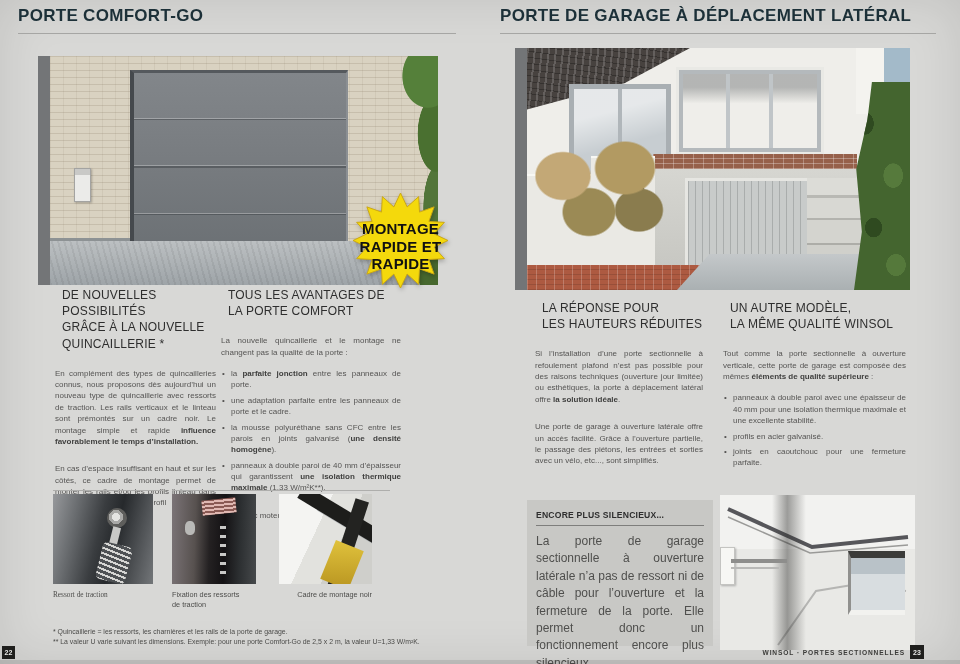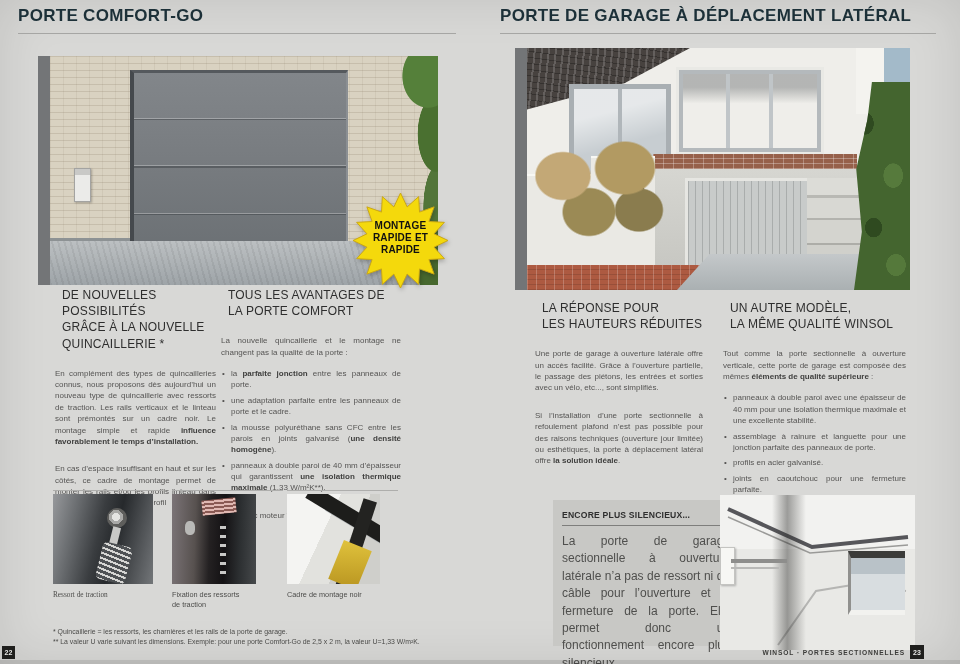--- a/index.html
+++ b/index.html
@@ -41,21 +41,21 @@
            background-image:linear-gradient(180deg,#c9c9c7 0 6px,transparent 6px);}
   .pl-ivy{position:absolute;right:-4px;top:0;width:60px;height:100%;
            background:radial-gradient(42px 52px at 46px 20px,#55803a 0 60%,transparent 62%),
                       radial-gradient(30px 62px at 54px 78px,#4a7030 0 60%,transparent 62%),
                       radial-gradient(24px 70px at 56px 152px,#527539 0 60%,transparent 62%),
                       radial-gradient(30px 52px at 52px 208px,#47682e 0 60%,transparent 62%);}
   
   .badge{position:absolute;left:353px;top:193px;width:95px;height:95px;z-index:5;}
   .badge svg{position:absolute;inset:0;filter:drop-shadow(1px 2px 2px rgba(0,0,0,.25));}
   .badge .btxt{position:absolute;inset:0;padding-top:27px;text-align:center;
-           font-size:10px;font-weight:bold;color:#111;line-height:1.18;letter-spacing:.2px;}
+           font-size:15px;font-weight:bold;color:#111;line-height:1.18;letter-spacing:.2px;}
   
   .thumb{position:absolute;top:490px;}
   .trule{height:1px;background:#aeaeac;margin-bottom:3px;}
   .tphoto{position:relative;height:90px;overflow:hidden;}
   .tcap{margin-top:6px;font-size:7.3px;color:#4c4c4a;line-height:1.35;white-space:pre-line;}
   .t1 .tphoto{background:linear-gradient(103deg,#97999c 0%,#6a6d70 22%,#3a3d40 45%,#26292c 60%,#515457 82%,#737679 100%);}
   .t1-eye{position:absolute;left:54%;top:16%;width:20px;height:20px;border-radius:50%;
           background:radial-gradient(circle at 45% 45%,#e4e4e2 0 4px,#a9a9a7 4px 7px,#5e5e5c 7px 10px);}
   .t1-shaft{position:absolute;left:58%;top:37%;width:8px;height:18px;background:#c9c9c7;transform:rotate(14deg);}
   .t1-coil{position:absolute;left:46%;top:55%;width:30px;height:38px;border-radius:5px;transform:rotate(14deg);
@@ -124,21 +124,21 @@
           clip-path:polygon(14% 0,100% 0,100% 100%,0 100%);}
   .pr-hedge{position:absolute;right:0;top:34px;width:56px;height:208px;background:#44652f;
           background-image:radial-gradient(14px 18px at 20% 20%,#2f4a20 0 60%,transparent 62%),
                            radial-gradient(16px 20px at 70% 45%,#567a3c 0 60%,transparent 62%),
                            radial-gradient(14px 16px at 35% 70%,#2f4a20 0 60%,transparent 62%),
                            radial-gradient(16px 18px at 75% 88%,#55793b 0 60%,transparent 62%);
           clip-path:polygon(32% 0,100% 0,100% 100%,0 100%,14% 72%,4% 42%,24% 18%);}
   .pr-spk1{position:absolute;left:112px;top:140px;width:5px;height:7px;background:#3a3a38;}
   .pr-spk2{position:absolute;left:52px;top:158px;width:4px;height:6px;background:#3a3a38;}
   
-  .silent{position:absolute;left:527px;top:500px;width:186px;height:146px;background:#c8c8c5;padding:10px 9px;box-sizing:border-box;margin-left:26px;}
+  .silent{position:absolute;left:527px;top:500px;width:186px;height:146px;background:#c8c8c5;padding:10px 9px;box-sizing:border-box;}
   .silent h3{margin:0;font-size:8.6px;font-weight:bold;color:#2e2e2e;letter-spacing:.2px;}
   .silent .srule{height:1px;background:#7e7e7c;margin:5px 0 7px 0;}
   .silent p{margin:0;font-size:12px;color:#4f4f4d;line-height:1.45;text-align:justify;}
   .photo-i{position:absolute;left:720px;top:495px;width:195px;height:155px;overflow:hidden;
           background:linear-gradient(180deg,#f2f2f0 0 35%,#e9e9e6 35% 100%);}
   .pi-shadow{position:absolute;left:52px;top:0;width:34px;height:155px;
           background:linear-gradient(90deg,rgba(0,0,0,0),rgba(50,50,48,.45) 45%,rgba(0,0,0,0));}
   .pi-window{position:absolute;left:128px;top:56px;width:54px;height:52px;
           background:linear-gradient(180deg,#b9c2c8 0 30%,#d8dde0 30% 100%);
           border-top:7px solid #3b3b39;border-left:3px solid #90908e;border-bottom:5px solid #f2f2ef;}
@@ -212,21 +212,21 @@
     <div class="trule"></div>
     <div class="tphoto" style="width:84px;">
       <div class="t2-coil"></div>
       <div class="t2-perf"></div>
       <div class="t2-hook"></div>
     </div>
     <div class="tcap">Fixation des ressorts
 de traction</div>
   </div>
 
-  <div class="thumb t3" style="left:287px;width:111px;">
+  <div class="thumb t3" style="left:279px;width:111px;text-align:center;">
     <div class="trule"></div>
     <div class="tphoto" style="width:93px;">
       <div class="t3-streak"></div>
       <div class="t3-bara"></div>
       <div class="t3-barb"></div>
       <div class="t3-yellow"></div>
     </div>
     <div class="tcap">Cadre de montage noir</div>
   </div>
 
@@ -258,31 +258,30 @@
     <div class="pr-spk1"></div>
     <div class="pr-grass"></div>
     <div class="pr-drive"></div>
     <div class="pr-path"></div>
     <div class="pr-hedge"></div>
   </div>
 
   <div class="col" style="left:535px;top:300px;width:168px;">
     <h2>LA RÉPONSE POUR
 LES HAUTEURS RÉDUITES</h2>
+    <p><span>Si l’installation d’une porte sectionnelle à refoulement plafond n’est pas possible pour des raisons techniques (ouverture jour limitée) ou esthétiques, la porte à déplacement latéral offre </span><span class="b">la solution idéale</span><span>.</span></p>
     <p><span>Une porte de garage à ouverture latérale offre un accès facilité. Grâce à l’ouverture partielle, le passage des piétons, les entrées et sorties avec un vélo, etc..., sont simplifiés.</span></p>
-    <p><span>Si l’installation d’une porte sectionnelle à refoulement plafond n’est pas possible pour des raisons techniques (ouverture jour limitée) ou esthétiques, la porte à déplacement latéral offre </span><span class="b">la solution idéale</span><span>.</span></p>
   </div>
 
   <div class="col" style="left:723px;top:300px;width:183px;">
     <h2>UN AUTRE MODÈLE,
 LA MÊME QUALITÉ WINSOL</h2>
     <p><span>Tout comme la porte sectionnelle à ouverture verticale, cette porte de garage est composée des mêmes </span><span class="b">éléments de qualité supérieure</span><span> :</span></p>
     <ul>
       <li><span>panneaux à double paroi avec une épaisseur de 40 mm pour une isolation thermique maximale et une excellente stabilité.</span></li>
-      <li><span>assemblage à rainure et languette pour une jonction parfaite des panneaux de porte.</span></li>
       <li><span>profils en acier galvanisé.</span></li>
       <li><span>joints en caoutchouc pour une fermeture parfaite.</span></li>
     </ul>
   </div>
 
   <div class="silent">
     <h3>ENCORE PLUS SILENCIEUX...</h3>
     <div class="srule"></div>
     <p><span>La porte de garage sectionnelle à ouverture latérale n’a pas de ressort ni de câble pour l’ouverture et la fermeture de la porte. Elle permet donc un fonctionnement encore plus silencieux.</span></p>
   </div>

